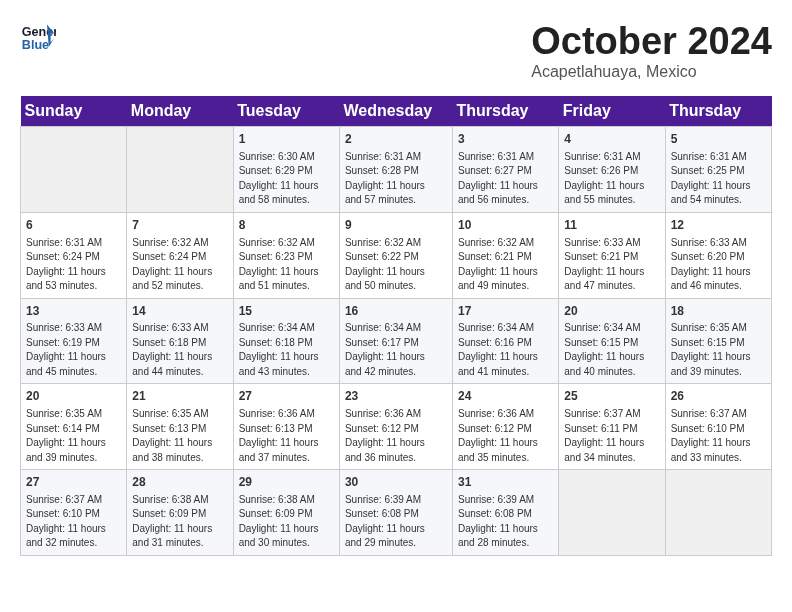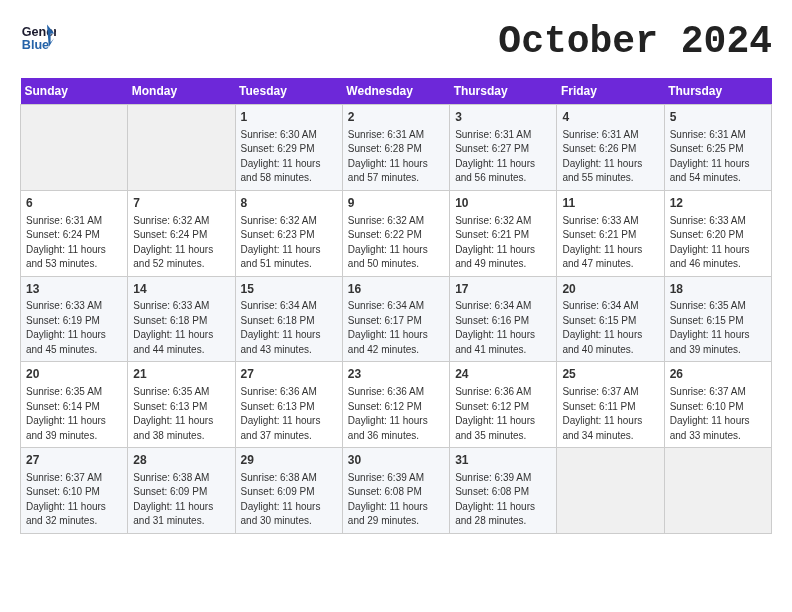--- a/index.html
+++ b/index.html
@@ -19,43 +19,42 @@
     .logo {
       display: flex;
       align-items: center;
       gap: 4px;
     }
     .logo-icon {
       width: 36px;
       height: 36px;
     }
     .title-block {
-      font-family: Liberation Mono, monospace;
     }
     .title-block h1 {
       font-size: 38px;
       font-weight: bold;
       color: #222;
     }
     .title-block h2 {
       font-size: 16px;
       font-weight: normal;
       color: #555;
     }
     table {
       width: 100%;
       border-collapse: collapse;
       font-size: 11px;
     }
     thead tr th {
-      background-color: #6d28d9;
+      background-color: #4c1d95;
       color: #fff;
       padding: 6px 4px;
       text-align: left;
-      font-size: 12px;
+      font-size: 16px;
       font-weight: bold;
     }
     tbody tr td {
       border: 1px solid #ccc;
       vertical-align: top;
       padding: 4px 5px;
       min-height: 70px;
       height: 80px;
       color: #333;
       line-height: 1.4;
@@ -87,20 +86,21 @@
 <div class="header">
   <div class="logo">
     <svg class="logo-icon" viewBox="0 0 40 40">
       <text x="2" y="18" font-size="14" font-weight="bold" fill="#1a1a2e">General</text>
       <text x="2" y="32" font-size="14" font-weight="bold" fill="#2563a8">Blue</text>
       <polygon points="30,5 38,15 34,15 34,25 38,20 32,30" fill="#2563a8"></polygon>
     </svg>
   </div>
   <div class="title-block">
     <h1>October 2024</h1>
+    <h2>Acapetlahuaya, Mexico</h2>
   </div>
 </div>
 
 <table>
   <thead>
     <tr>
     <th>Sunday</th>
         <th>Monday</th>
         <th>Tuesday</th>
         <th>Wednesday</th>

